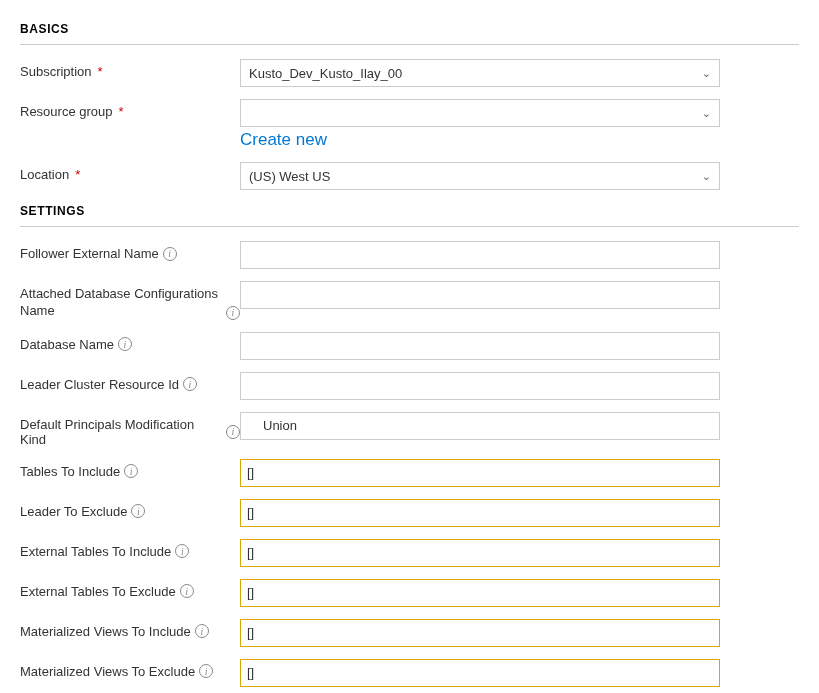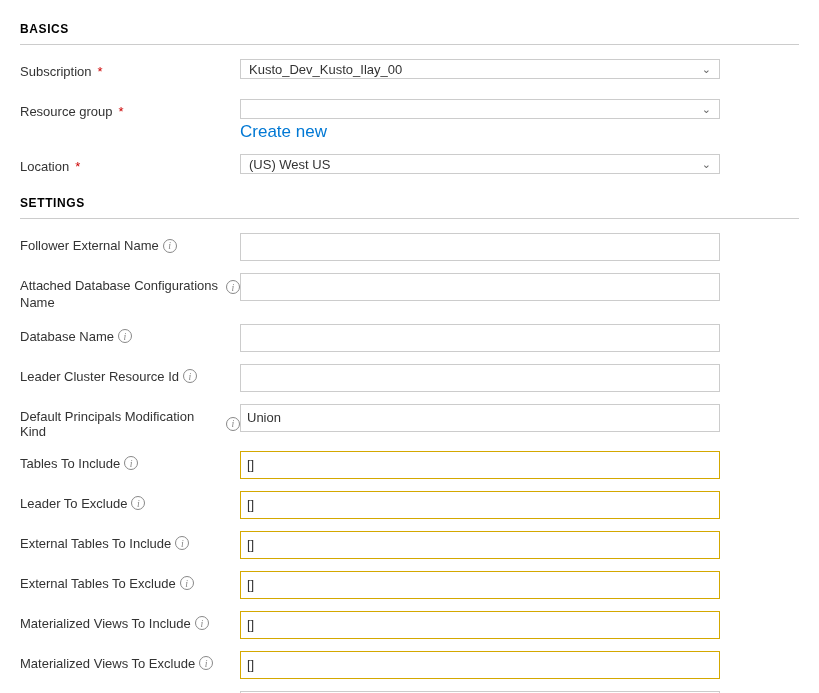--- a/index.html
+++ b/index.html
@@ -58,21 +58,21 @@
       font-style: italic;
       cursor: pointer;
       font-family: serif;
       flex-shrink: 0;
     }
     .form-control-wrap {
       flex: 1;
     }
     .dropdown-select {
       width: 480px;
-      height: 20px;
+      height: 28px;
       border: 1px solid #ccc;
       background: #fff;
       display: flex;
       align-items: center;
       justify-content: space-between;
       padding: 0 8px;
       cursor: pointer;
       font-size: 13px;
       color: #333;
     }
@@ -112,21 +112,21 @@
       display: flex;
       flex-direction: column;
     }
     .settings-section {
       margin-top: 8px;
     }
     .union-input {
       width: 480px;
       height: 28px;
       border: 1px solid #ccc;
-      padding: 0 6px;
+      padding: 0 22px;
       font-size: 13px;
       color: #333;
       background: #fff;
     }
   </style>
 </head>
 <body>
 
 <div>
   <div class="section-title">BASICS</div>
@@ -181,21 +181,21 @@
     <div class="form-label">
       <span>Follower External Name</span>
       <span class="info-icon">i</span>
     </div>
     <div class="form-control-wrap">
       <input class="text-input" type="text" style="">
     </div>
   </div>
 
   <div class="form-row">
-    <div class="form-label" style="align-items:flex-start; padding-top:5px;">
+    <div class="form-label" style="align-items:flex-end; padding-top:5px;">
       <span style="line-height:1.3;">
         <span>Attached Database Configurations Name</span>
       </span>
       <span class="info-icon" style="margin-top:2px;">i</span>
     </div>
     <div class="form-control-wrap">
       <input class="text-input" type="text" style="">
     </div>
   </div>
 

